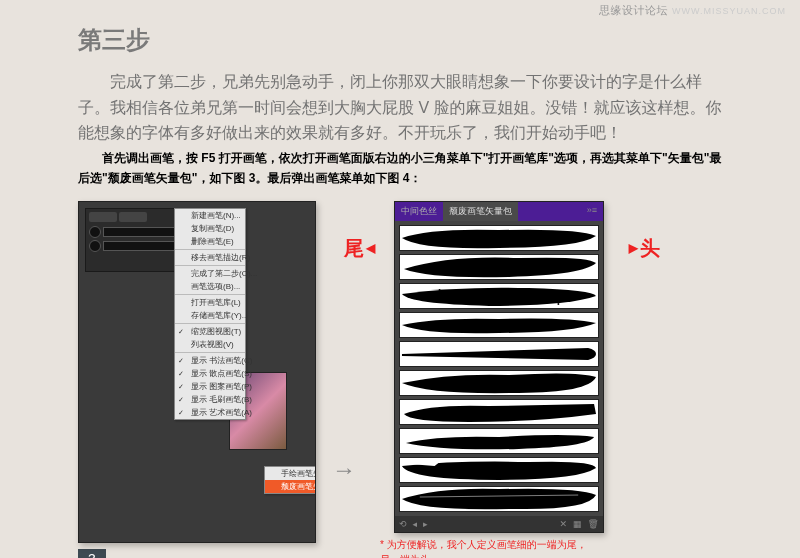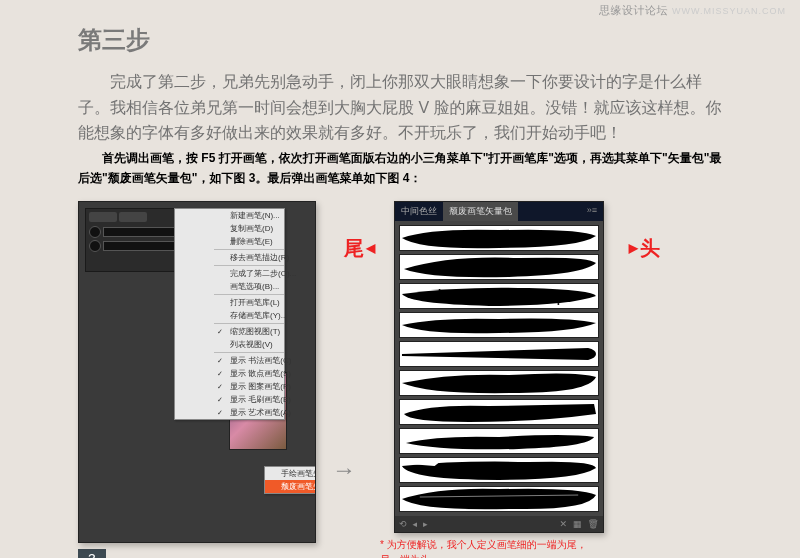--- a/index.html
+++ b/index.html
@@ -96,41 +96,41 @@
   }
   .menu .item {
     padding:1px 6px 1px 16px;
     line-height:11px;
     white-space:nowrap;
     position:relative;
   }
   .menu .item.hl { background:#f05a28; color:#fff; }
   .menu .sep { border-top:1px solid #bbb; margin:1px 0; }
   .menu .item .chk { position:absolute; left:3px; font-size:7px; }
-  .menu1 { left:95px; top:6px; width:70px;padding-left:39px; }
+  .menu1 { left:95px; top:6px; width:70px; }
   .menu2 { left:122px; top:248px; width:80px;}
   .menu3 { left:185px; top:264px; width:62px;}
   .arrow {
     align-self:center;
     font-size:24px;
     color:#888;
     margin-top: 140px;
   }
   .right-panel {
     width: 208px;
     background:#3a3a3a;
     border:1px solid #222;
     box-shadow: 2px 3px 6px rgba(0,0,0,0.25);
     position:relative;
     margin-left:22px;
     margin-right:8px;
   }
   .right-panel .tabs {
     display:flex;
-    background:#0f172a;
+    background:#4c1d95;
     font-size:9px;
     color:#aaa;
   }
   .right-panel .tabs .tab { padding:3px 6px; }
   .right-panel .tabs .tab.active { background:#4a4a4a; color:#ddd; }
   .right-panel .tabs .x { margin-left:auto; padding:3px 6px; color:#888;}
   .brush-list {
     background:#444;
     padding:4px;
     display:flex;

